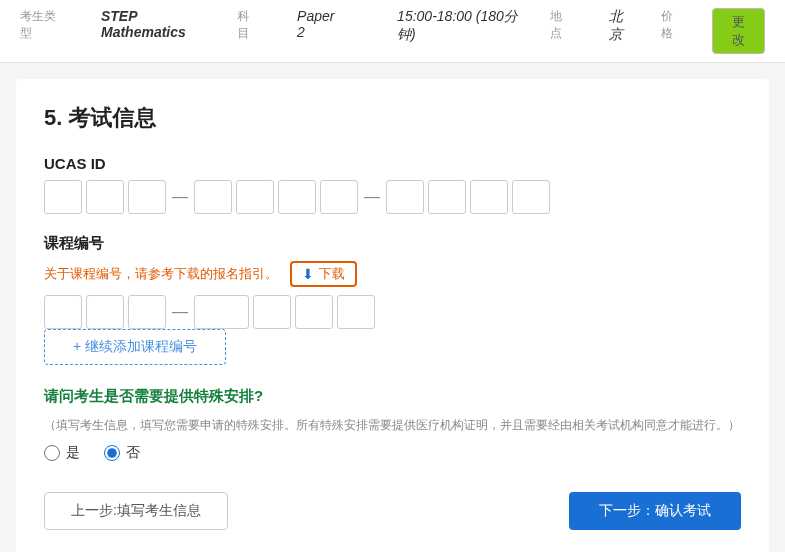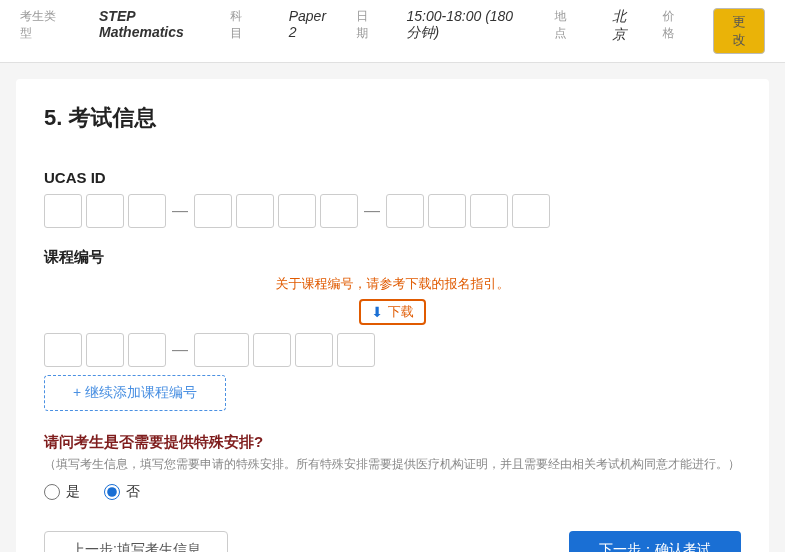--- a/index.html
+++ b/index.html
@@ -34,41 +34,41 @@
       color: #333;
       font-weight: 500;
       font-style: italic;
     }
     .top-bar-col.exam-type .value {
       font-weight: 700;
     }
     .change-btn {
       margin-left: auto;
       align-self: center;
-      background: #eab308;
+      background: #84cc16;
       border: 1px solid #bbb;
       border-radius: 4px;
       padding: 4px 14px;
       font-size: 13px;
       color: #555;
       cursor: pointer;
     }
 
     .main-content {
       background: #fff;
       margin: 16px 16px;
       border-radius: 4px;
       padding: 24px 28px 28px 28px;
       min-height: 460px;
     }
     .section-title {
       font-size: 22px;
       font-weight: 700;
       color: #222;
-      margin-bottom: 36px;
+      margin-bottom: 22px;
     }
 
     .field-group {
       margin-bottom: 20px;
     }
     .field-label {
       font-size: 15px;
       font-weight: 600;
       color: #222;
       margin-bottom: 8px;
@@ -94,22 +94,21 @@
       color: #888;
       margin: 0 2px;
     }
 
     
     .course-hint {
       font-size: 13px;
       color: #e05a00;
       display: flex;
       align-items: center;
-      gap: 6px;
-      flex-direction: column;
+      gap: 12px;
     }
     .download-btn {
       display: inline-flex;
       align-items: center;
       gap: 5px;
       background: #fff;
       border: 2px solid #e05a00;
       border-radius: 4px;
       color: #e05a00;
       font-size: 13px;
@@ -140,32 +139,32 @@
 
     .add-course-btn {
       display: inline-block;
       border: 1.5px dashed #4a90e2;
       border-radius: 4px;
       color: #4a90e2;
       font-size: 14px;
       padding: 8px 28px;
       cursor: pointer;
       background: #fff;
-      margin-top: 8px;
+      margin-top: 0;
     }
 
     
     .special-section {
       margin-top: 22px;
     }
     .special-question {
       font-size: 15px;
       font-weight: 600;
-      color: #7f1d1d;
-      margin-bottom: 4px;
+      color: #15803d;
+      margin-bottom: 11px;
     }
     .special-note {
       font-size: 12px;
       color: #888;
       margin-bottom: 10px;
     }
     .radio-group {
       display: flex;
       gap: 24px;
       align-items: center;
@@ -218,21 +217,20 @@
 <div class="top-bar">
   <div class="top-bar-col exam-type">
     <span class="label">考生类型</span>
     <span class="value">STEP Mathematics</span>
   </div>
   <div class="top-bar-col">
     <span class="label">科目</span>
     <span class="value">Paper 2</span>
   </div>
   <div class="top-bar-col">
-    <span class="label">日期</span>
   </div>
   <div class="top-bar-col">
     <span class="value">15:00-18:00 (180分钟)</span>
   </div>
   <div class="top-bar-col">
     <span class="label">地点</span>
     <span class="value">北京</span>
   </div>
   <div class="top-bar-col">
     <span class="label">价格</span>

